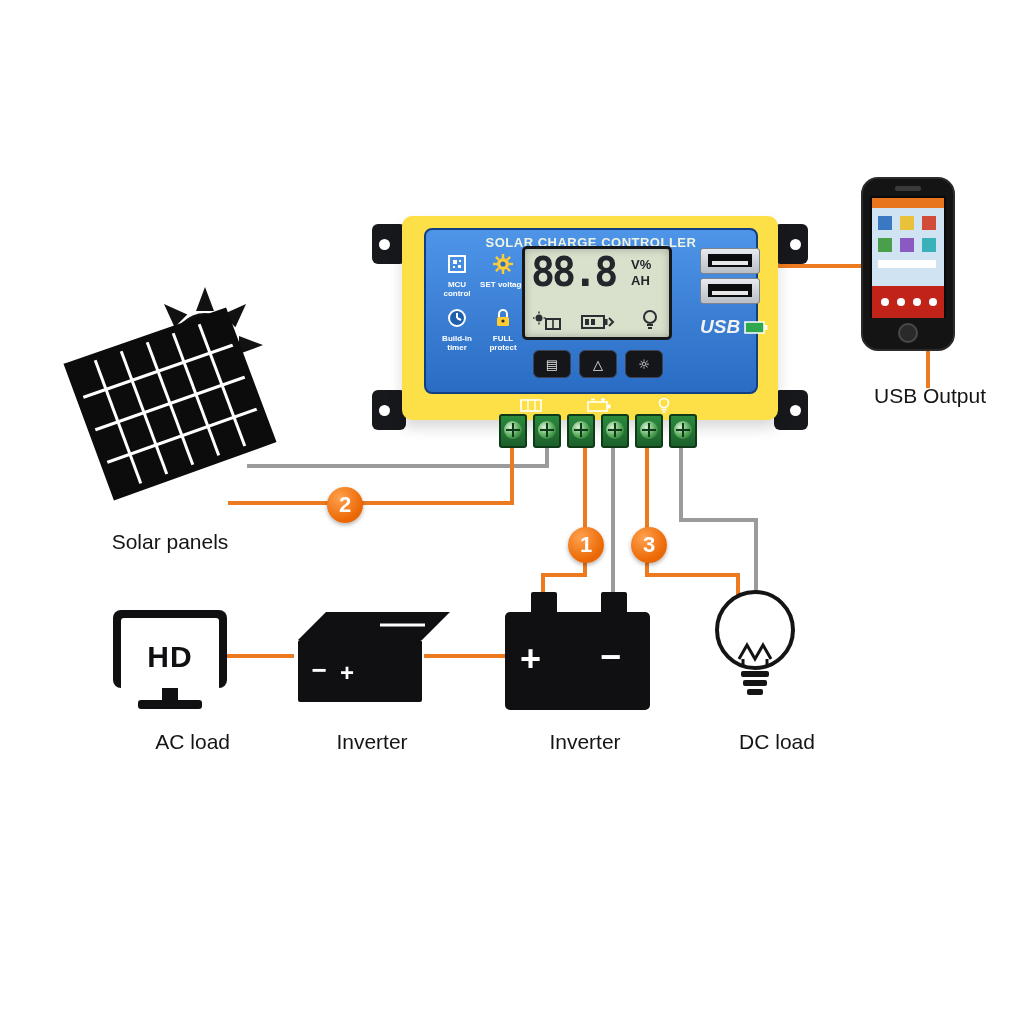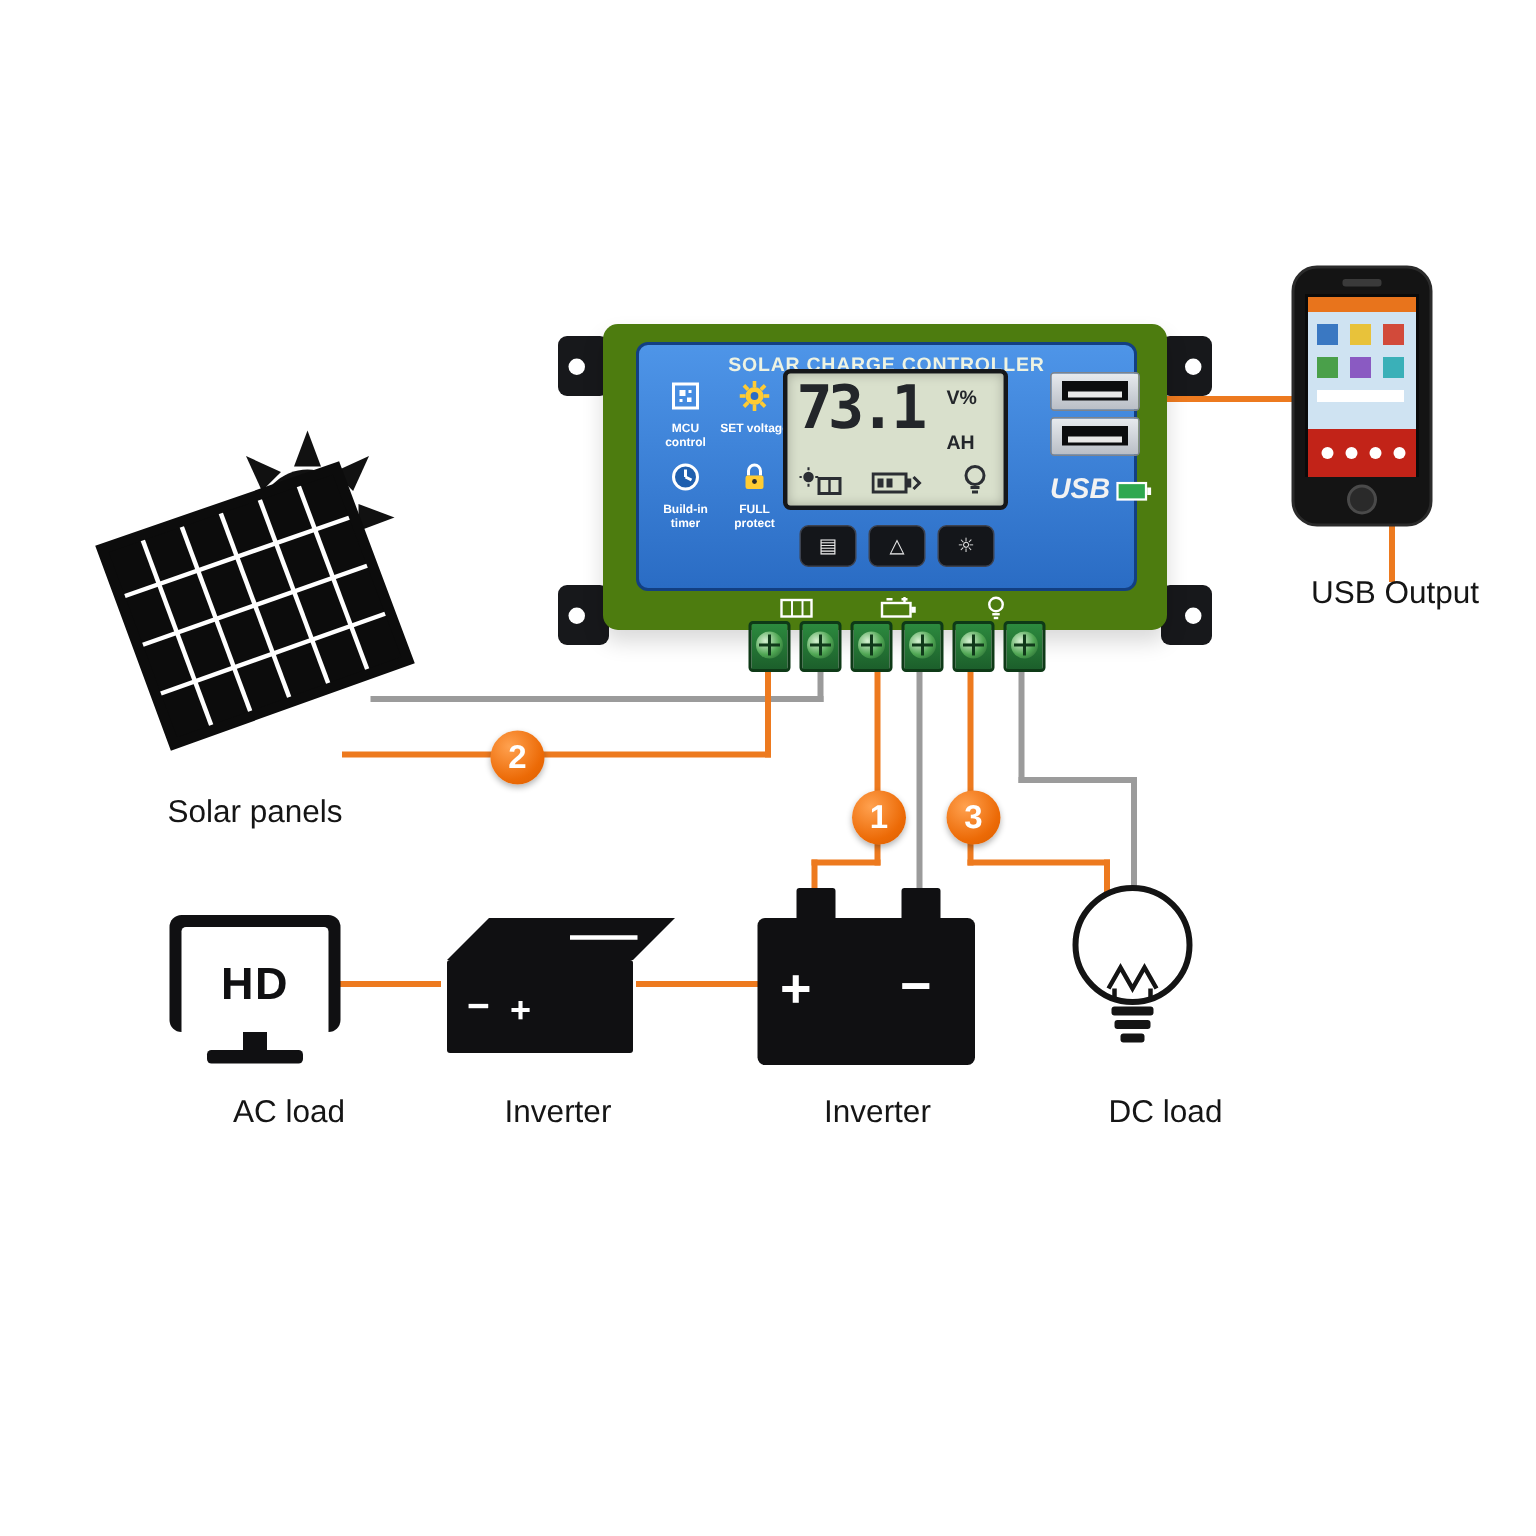--- a/index.html
+++ b/index.html
@@ -7,21 +7,21 @@
   .canvas{position:relative;width:1024px;height:1024px;background:#fff;}
   .wire{position:absolute;z-index:1;}
   .orange{background:#ed7a1f;}
   .gray{background:#9b9b9b;}
   .label{position:absolute;font-size:21px;color:#151515;z-index:4;text-align:center;}
   .badge{position:absolute;width:36px;height:36px;border-radius:50%;
     background:radial-gradient(circle at 35% 30%,#ffa14f,#ec6a06 65%,#d95e00);
     color:#fff;font-weight:bold;font-size:22px;display:flex;align-items:center;justify-content:center;
     z-index:6;box-shadow:0 2px 4px rgba(0,0,0,.3);}
   
-  .ctrl-body{position:absolute;left:402px;top:216px;width:376px;height:204px;background:#4d7c0f;
+  .ctrl-body{position:absolute;left:402px;top:216px;width:376px;height:204px;background:#fde047;
     border-radius:10px;z-index:2;box-shadow:0 8px 14px rgba(0,0,0,.15);}
   .ear{position:absolute;width:34px;height:40px;background:#17181b;border-radius:6px;z-index:2;}
   .hole{position:absolute;width:11px;height:11px;border-radius:50%;background:#fff;z-index:3;}
   .face{position:absolute;left:22px;top:12px;width:334px;height:166px;border-radius:8px;
     background:linear-gradient(180deg,#4e95e8,#2a6cc4);border:2px solid #123f82;box-sizing:border-box;}
   .face-title{position:absolute;left:0;top:5px;width:100%;text-align:center;color:#eef3e2;
     font-size:13px;font-weight:bold;letter-spacing:.5px;}
   .feature{position:absolute;width:46px;text-align:center;color:#fff;}
   .feature .flabel{font-size:8px;font-weight:bold;line-height:1.15;margin-top:2px;}
   .lcd{position:absolute;left:96px;top:16px;width:150px;height:94px;background:#d9e0cc;
@@ -173,23 +173,23 @@
       <div class="feature" style="left:54px;top:78px;">
         <svg width="20" height="20" viewBox="0 0 20 20">
           <path d="M6 9 V6 a4 4 0 0 1 8 0 V9" fill="none" stroke="#fff" stroke-width="2"></path>
           <rect x="4" y="9" width="12" height="9" rx="1.5" fill="#ffcc33"></rect>
           <circle cx="10" cy="13" r="1.6" fill="#2a2a2a"></circle>
         </svg>
         <div class="flabel">FULL protect</div>
       </div>
 
       <div class="lcd">
-        <div class="lcd-val">73.1</div>
+        <div class="lcd-val">88.8</div>
         <div class="lcd-unit" style="top:8px;">V%</div>
-        <div class="lcd-unit" style="top:24px;margin-top:14px;">AH</div>
+        <div class="lcd-unit" style="top:24px;">AH</div>
         <svg style="position:absolute;left:8px;top:62px;" width="30" height="22" viewBox="0 0 30 22">
           <circle cx="6" cy="7" r="3.5" fill="#2b2e33"></circle>
           <g stroke="#2b2e33" stroke-width="1.4">
               <line x1="6" y1="0.5" x2="6" y2="2.5"></line>
               <line x1="6" y1="11.5" x2="6" y2="13.5"></line>
               <line x1="-0.5" y1="7" x2="1.5" y2="7"></line>
               <line x1="10.5" y1="7" x2="12.5" y2="7"></line>
             </g>
           <rect x="13" y="8" width="14" height="10" fill="none" stroke="#2b2e33" stroke-width="2"></rect>
           <line x1="20" y1="8" x2="20" y2="18" stroke="#2b2e33" stroke-width="1.6"></line>

